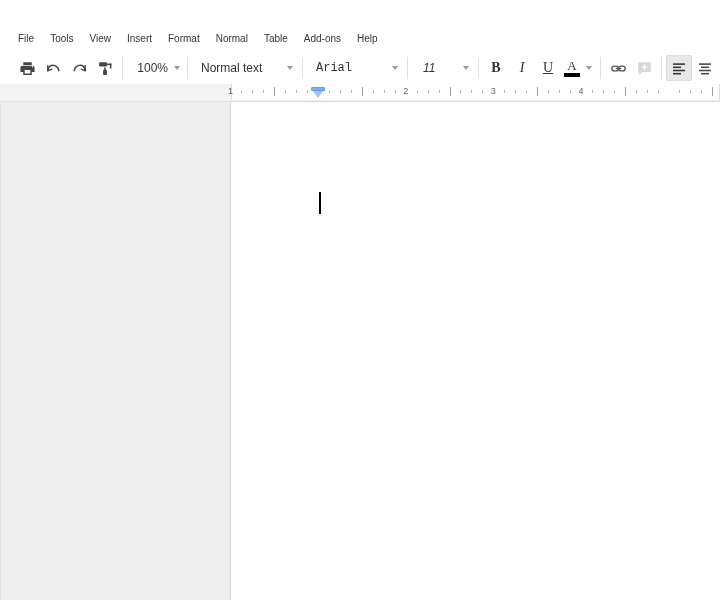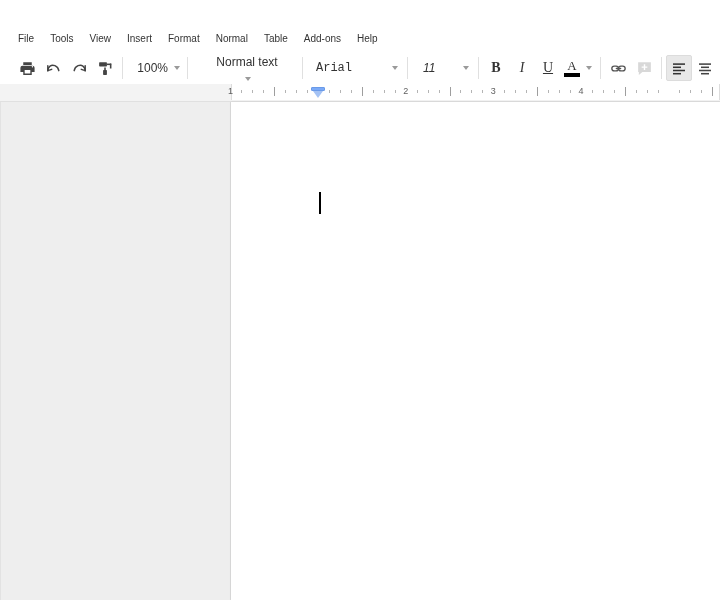--- a/index.html
+++ b/index.html
@@ -103,21 +103,21 @@
     font-size: 12px;
     color: #333333;
     padding: 0 5px;
     border-radius: 2px;
     flex: 0 0 auto;
     white-space: nowrap;
     cursor: default;
   }
   .dd-zoom { width: 56px; justify-content: center; padding: 0; }
   .dd-zoom .dd-label { width: 38px; text-align: right; }
-  .dd-style { width: 96px; flex-direction: column; }
+  .dd-style { width: 96px; }
   .dd-style .dd-label { flex: 1; padding-left: 4px; }
   .dd-font { width: 86px; font-family: Liberation Mono, monospace; }
   .dd-font .dd-label { flex: 1; padding-left: 4px; }
   .dd-size { width: 52px; font-style: italic; }
   .dd-size .dd-label { flex: 1; padding-left: 6px; }
 
   
   .color-btn {
     width: 22px;
     height: 24px;

